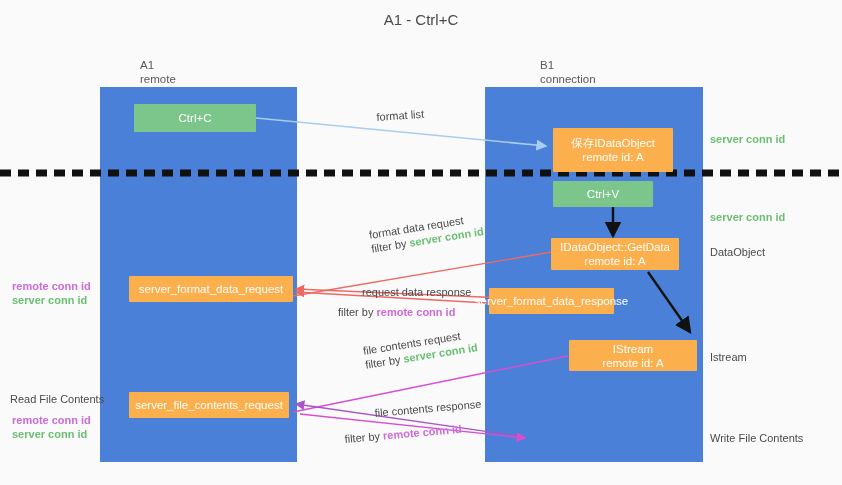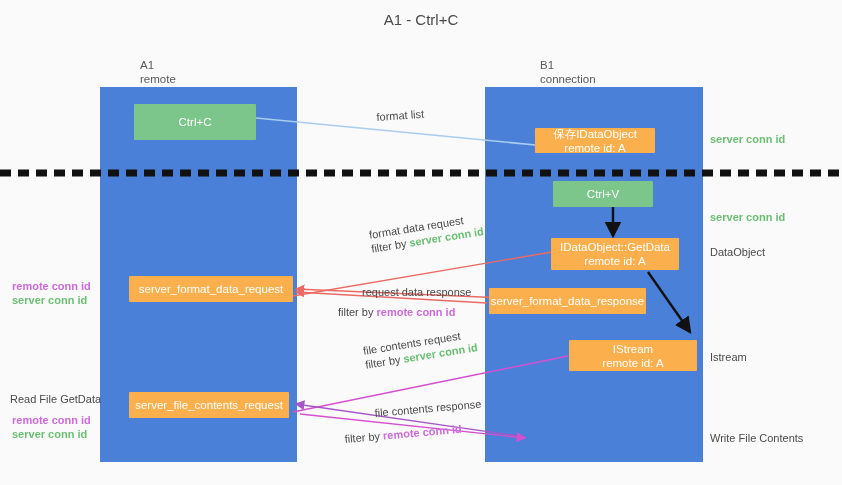--- a/index.html
+++ b/index.html
@@ -131,47 +131,47 @@
     <line x1="487" y1="303" x2="296" y2="292" stroke="#ec6a63" stroke-width="1.4" marker-end="url(#ah-red)"></line>
 
     <line x1="293" y1="412" x2="568" y2="356" stroke="#d64fd1" stroke-width="1.4"></line>
 
     <line x1="525" y1="437" x2="296" y2="404" stroke="#a855c8" stroke-width="1.4" marker-end="url(#ah-purple)"></line>
     <line x1="300" y1="414" x2="525" y2="438" stroke="#d64fd1" stroke-width="1.4" marker-end="url(#ah-magenta)"></line>
 
     <line x1="0" y1="173" x2="842" y2="173" stroke="#111111" stroke-width="7" stroke-dasharray="11 7"></line>
   </svg>
 
-  <div class="node green" style="left:134px; top:104px; width:122px; height:36px;">
+  <div class="node green" style="left:134px; top:104px; width:122px; height:28px;">
     <div>Ctrl+C</div>
   </div>
 
   <div class="node orange" style="left:129px; top:276px; width:164px; height:26px;">
     <div>server_format_data_request</div>
   </div>
 
   <div class="node orange" style="left:129px; top:392px; width:160px; height:26px;text-align:center;">
     <div>server_file_contents_request</div>
   </div>
 
-  <div class="node orange" style="left:535px; top:128px; width:120px; height:25px;">
+  <div class="node orange" style="left:553px; top:128px; width:120px; height:44px;">
     <div>保存IDataObject</div>
     <div>remote id: A</div>
   </div>
 
   <div class="node green" style="left:553px; top:181px; width:100px; height:26px;">
     <div>Ctrl+V</div>
   </div>
 
   <div class="node orange" style="left:551px; top:238px; width:128px; height:32px;">
     <div>IDataObject::GetData</div>
     <div>remote id: A</div>
   </div>
 
-  <div class="node orange" style="left:489px; top:288px; width:157px; height:26px;">
+  <div class="node orange" style="left:489px; top:288px; width:125px; height:26px;">
     <div>server_format_data_response</div>
   </div>
 
   <div class="node orange" style="left:569px; top:340px; width:128px; height:31px;">
     <div>IStream</div>
     <div>remote id: A</div>
   </div>
 
 
   <div class="lbl dark lbl-rot" style="left:376px; top:110px; transform: rotate(-4deg);">format list</div>
@@ -216,19 +216,19 @@
   <div class="lbl green" style="left:710px; top:210px;">server conn id</div>
   <div class="lbl dark" style="left:710px; top:245px;">DataObject</div>
   <div class="lbl dark" style="left:710px; top:350px;">Istream</div>
   <div class="lbl dark" style="left:710px; top:431px;">Write File Contents</div>
 
   <div class="stack" style="left:12px; top:279px;">
     <div class="t-purple">remote conn id</div>
     <div class="t-green">server conn id</div>
   </div>
 
-  <div class="lbl dark" style="left:10px; top:392px;">Read File GetData</div>
+  <div class="lbl dark" style="left:10px; top:392px;">Read File Contents</div>
   <div class="stack" style="left:12px; top:413px;">
     <div class="t-purple">remote conn id</div>
     <div class="t-green">server conn id</div>
   </div>
 
 </div>
 
 </body></html>

